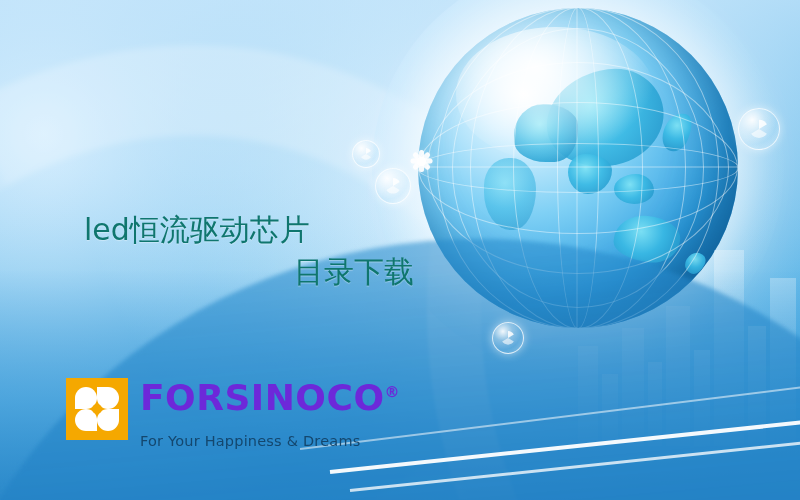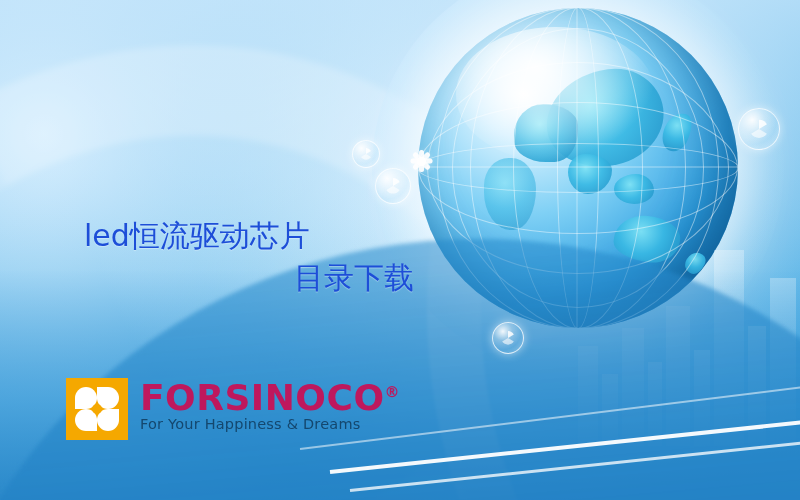--- a/index.html
+++ b/index.html
@@ -255,23 +255,23 @@
     width: 9px; height: 9px;
     margin: -4.5px 0 0 -4.5px;
     border-radius: 50%;
     background: #ffffff;
     box-shadow: 0 0 8px 3px rgba(255,255,255,0.8);
   }
 
   
   .headline {
     position: absolute;
-    left: 84px; top: 172px;
+    left: 84px; top: 166px;
     width: 330px;
-    color: #1d4ed8;
+    color: #0f766e;
     font-size: 30px;
     line-height: 1.42;
     font-family: "DejaVu Sans", "Liberation Sans", sans-serif;
     text-shadow: 0 1px 1px rgba(255,255,255,0.35);
     white-space: pre-line;
   }
   .headline-line2 {
     display: block;
     padding-left: 14px;
     text-align: right;
@@ -309,32 +309,32 @@
   }
   .logo-text {
     margin-left: 12px;
     padding-top: 2px;
   }
   .logo-name {
     font-family: "DejaVu Sans", "Liberation Sans", sans-serif;
     font-weight: bold;
     font-size: 36px;
     letter-spacing: 0.5px;
-    color: #be185d;
+    color: #6d28d9;
     line-height: 1;
     position: relative;
     display: inline-block;
   }
   .logo-reg {
     font-size: 15px;
     vertical-align: super;
     font-weight: bold;
   }
   .logo-tagline {
-    margin-top: 0;
+    margin-top: 17px;
     font-family: "DejaVu Sans", "Liberation Sans", sans-serif;
     font-size: 14.5px;
     color: #14476e;
     letter-spacing: 0.2px;
   }
 
   
   .band {
     position: absolute;
     height: 3px;

